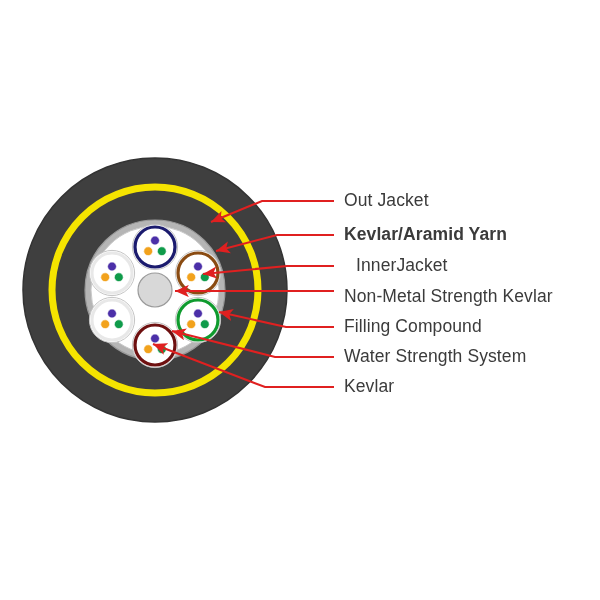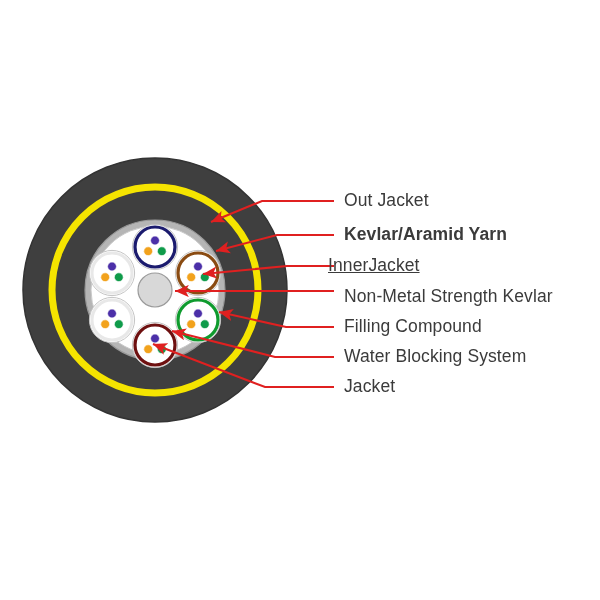--- a/index.html
+++ b/index.html
@@ -111,20 +111,20 @@
         <path d="M 334 291 L 334 291 L 175 291" fill="none" stroke="#e02020" stroke-width="2.1" stroke-linejoin="miter" marker-end="url(#arrowhead-red)"></path>
         <path d="M 334 327 L 286 327 L 219 312" fill="none" stroke="#e02020" stroke-width="2.1" stroke-linejoin="miter" marker-end="url(#arrowhead-red)"></path>
         <path d="M 334 357 L 275 357 L 172 331" fill="none" stroke="#e02020" stroke-width="2.1" stroke-linejoin="miter" marker-end="url(#arrowhead-red)"></path>
         <path d="M 334 387 L 265 387 L 153 344" fill="none" stroke="#e02020" stroke-width="2.1" stroke-linejoin="miter" marker-end="url(#arrowhead-red)"></path>
       </g>
   </svg>
 
   <div id="labels-layer">
       <div class="callout-label" style="left: 344px; top: 192px;">Out Jacket</div>
       <div class="callout-label" style="left: 344px; top: 226px; font-weight: bold;">Kevlar/Aramid Yarn</div>
-      <div class="callout-label" style="left: 328px; top: 257px; text-decoration: underline;">InnerJacket</div>
+      <div class="callout-label" style="left: 356px; top: 257px;">InnerJacket</div>
       <div class="callout-label" style="left: 344px; top: 288px;">Non-Metal Strength Kevlar</div>
       <div class="callout-label" style="left: 344px; top: 318px;">Filling Compound</div>
-      <div class="callout-label" style="left: 344px; top: 348px;">Water Blocking System</div>
-      <div class="callout-label" style="left: 344px; top: 378px;">Jacket</div>
+      <div class="callout-label" style="left: 344px; top: 348px;">Water Strength System</div>
+      <div class="callout-label" style="left: 344px; top: 378px;">Kevlar</div>
     </div>
 
 </div>
 
 </body></html>

